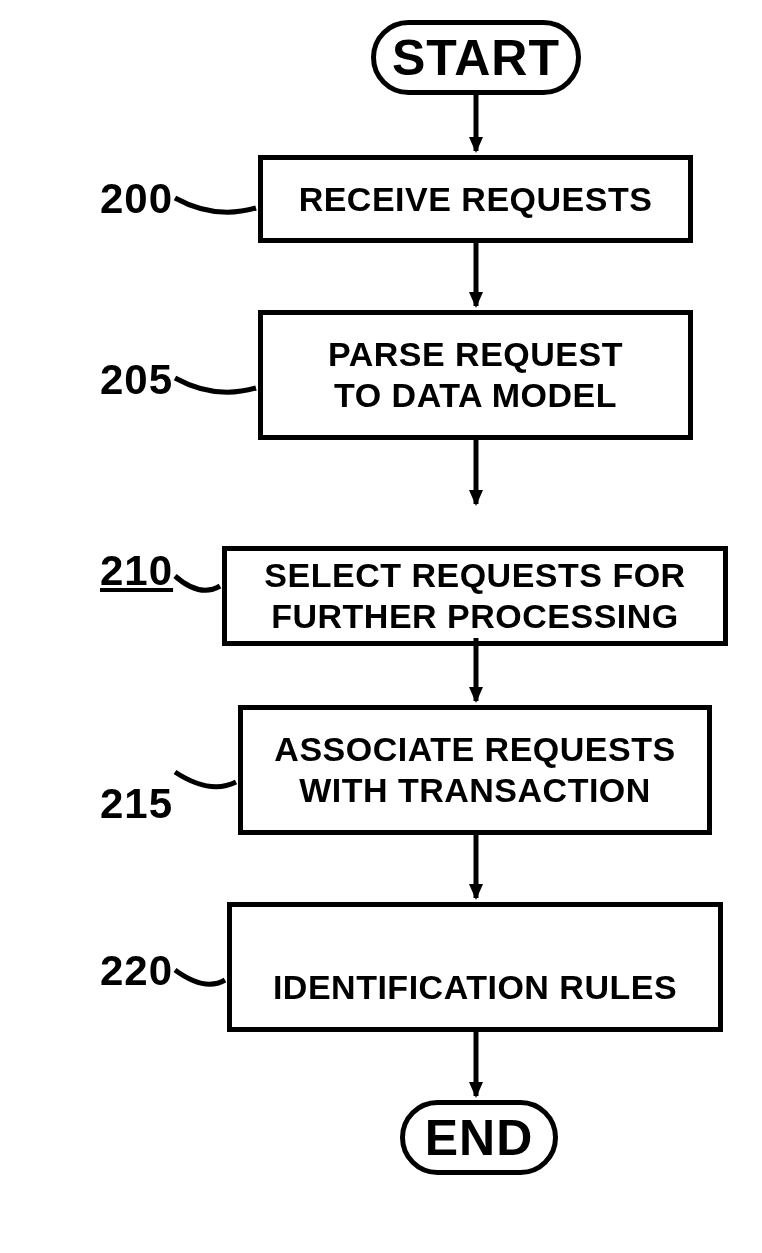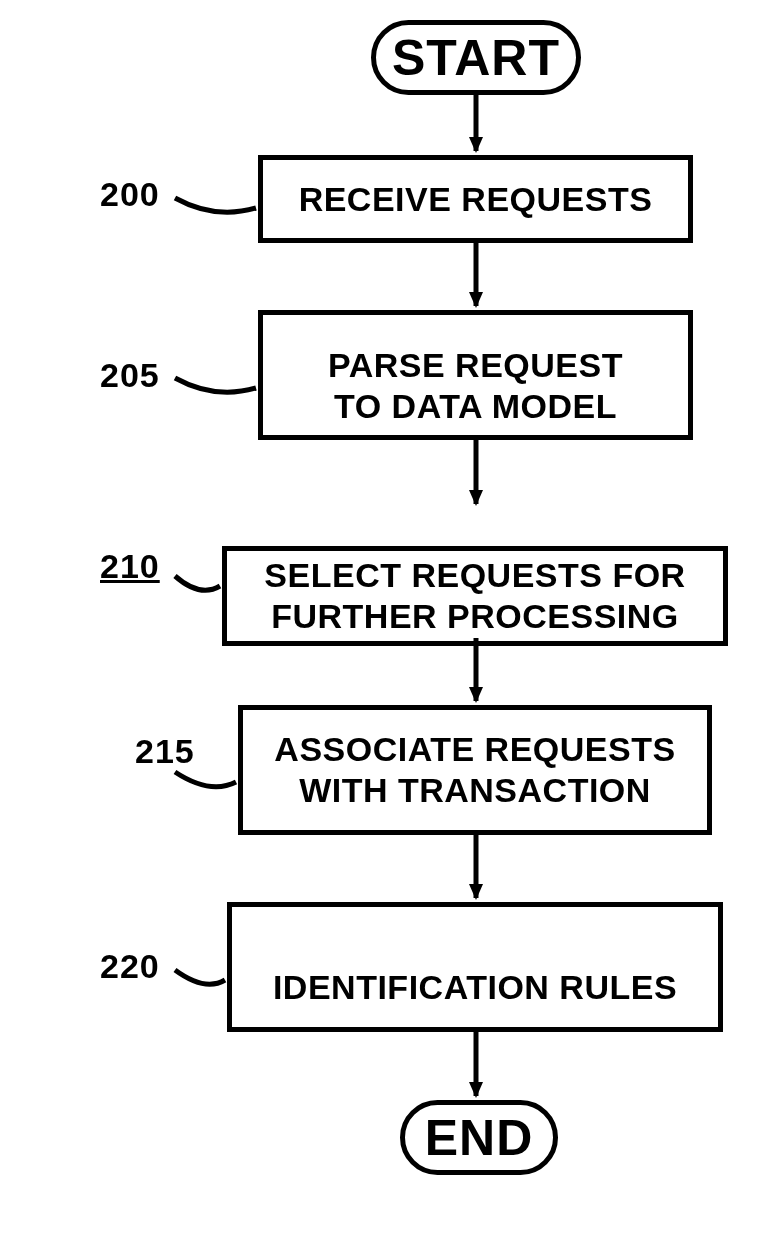--- a/index.html
+++ b/index.html
@@ -38,21 +38,21 @@
     justify-content: center;
     text-align: center;
     font-size: 34px;
     line-height: 1.2;
     letter-spacing: 0.5px;
     box-sizing: border-box;
     padding: 8px 12px;
   }
   .label {
     position: absolute;
-    font-size: 34px;
+    font-size: 42px;
     letter-spacing: 1px;
   }
   svg.arrows {
     position: absolute;
     left: 0;
     top: 0;
     width: 762px;
     height: 1253px;
   }
 </style>
@@ -64,36 +64,36 @@
   <div class="terminator" style="left:371px; top:20px; width:210px; height:75px;">
     <span>START</span>
   </div>
 
   <div class="label" style="left:100px; top:175px;">200</div>
   <div class="process" style="left:258px; top:155px; width:435px; height:88px;">
     <span>RECEIVE REQUESTS</span>
   </div>
 
   <div class="label" style="left:100px; top:356px;">205</div>
-  <div class="process" style="left:258px; top:310px; width:435px; height:130px;align-items:flex-end;">
+  <div class="process" style="left:258px; top:310px; width:435px; height:130px;">
     <div>
       <span>PARSE REQUEST</span><br>
       <span>TO DATA MODEL</span>
     </div>
   </div>
 
   <div class="label" style="left:100px; top:547px;text-decoration:underline;">210</div>
   <div class="process" style="left:222px; top:508px; width:506px; height:100px;margin-top:38px;">
     <div>
       <span>SELECT REQUESTS FOR</span><br>
       <span>FURTHER PROCESSING</span>
     </div>
   </div>
 
-  <div class="label" style="left:100px; top:732px;margin-left:35px;">215</div>
+  <div class="label" style="left:100px; top:780px;">215</div>
   <div class="process" style="left:238px; top:705px; width:474px; height:130px;">
     <div>
       <span>ASSOCIATE REQUESTS</span><br>
       <span>WITH TRANSACTION</span>
     </div>
   </div>
 
   <div class="label" style="left:100px; top:947px;">220</div>
   <div class="process" style="left:227px; top:902px; width:496px; height:130px;">
     <div>

